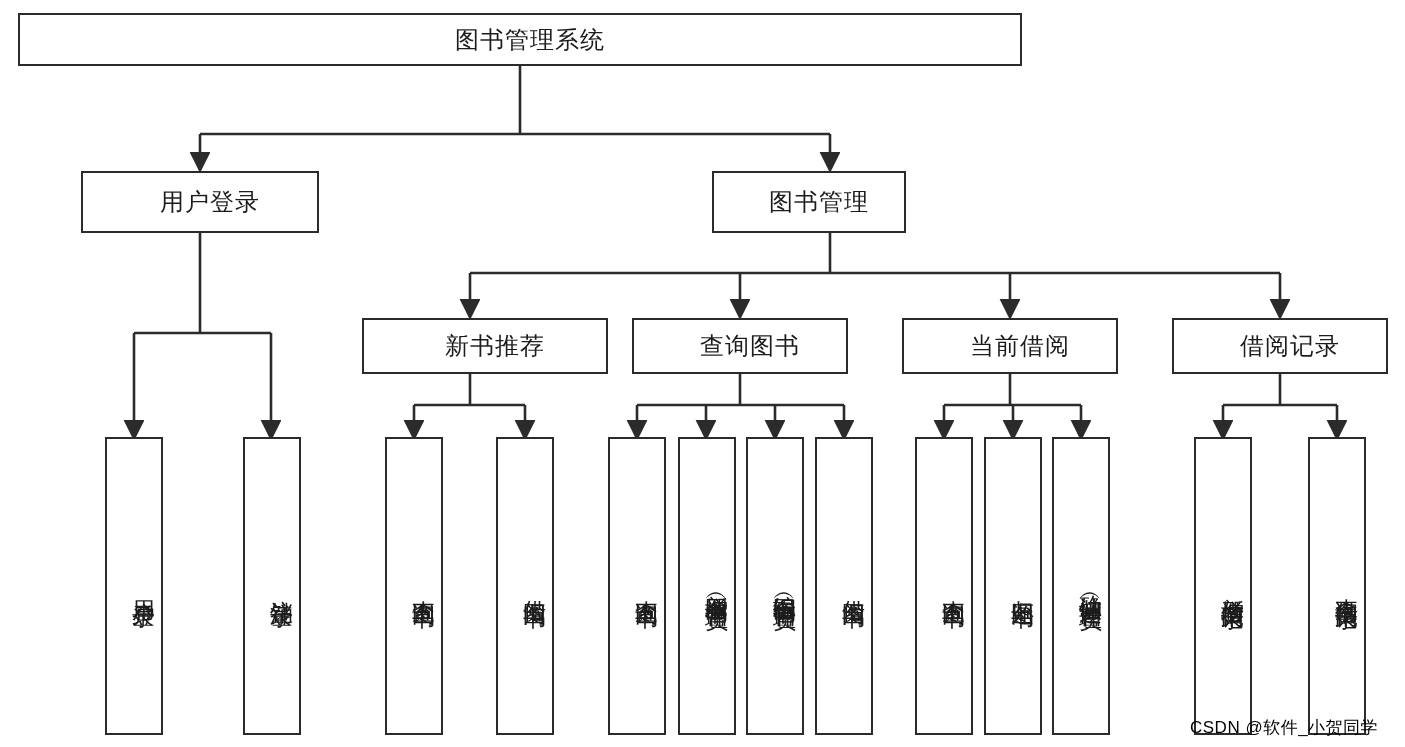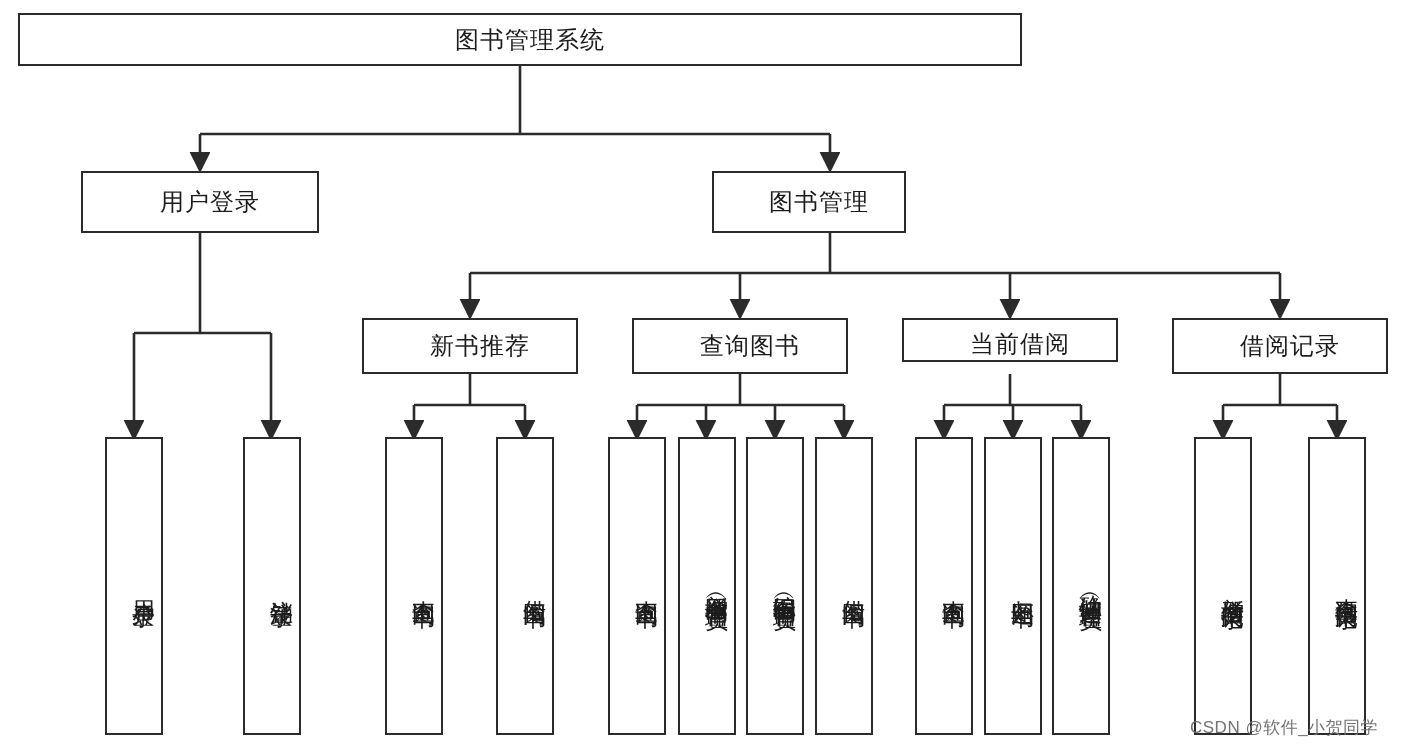--- a/index.html
+++ b/index.html
@@ -49,21 +49,21 @@
     text-orientation: upright;
     font-size: 23px;
     line-height: 1.22;
     letter-spacing: 2px;
     white-space: nowrap;
     color: #1c1c1c;
   }
   .watermark {
     position: absolute;
     font-size: 17px;
-    color: #737373;
+    color: #000000;
     white-space: nowrap;
     letter-spacing: 0.5px;
   }
 </style>
 </head>
 <body>
 
 <div id="canvas">
 
   <svg id="diagram-svg" viewBox="0 0 1405 747" xmlns="http://www.w3.org/2000/svg">
@@ -120,27 +120,27 @@
     <span>图书管理系统</span>
   </div>
 
   <div class="node-box horiz" style="left:81px; top:171px; width:238px; height:62px;">
     <span>用户登录</span>
   </div>
   <div class="node-box horiz" style="left:712px; top:171px; width:194px; height:62px;">
     <span>图书管理</span>
   </div>
 
-  <div class="node-box horiz" style="left:362px; top:318px; width:216px; height:56px;">
+  <div class="node-box horiz" style="left:362px; top:318px; width:246px; height:56px;">
     <span>新书推荐</span>
   </div>
   <div class="node-box horiz" style="left:632px; top:318px; width:216px; height:56px;">
     <span>查询图书</span>
   </div>
-  <div class="node-box horiz" style="left:902px; top:318px; width:216px; height:44px;align-items:flex-end;">
+  <div class="node-box horiz" style="left:902px; top:318px; width:216px; height:56px;">
     <span>当前借阅</span>
   </div>
   <div class="node-box horiz" style="left:1172px; top:318px; width:216px; height:56px;">
     <span>借阅记录</span>
   </div>
 
   <div class="node-box vert" style="left:105px; top:437px; width:58px; height:298px;">
     <span class="vert-label">用户登录</span>
   </div>
   <div class="node-box vert" style="left:243px; top:437px; width:58px; height:298px;">

